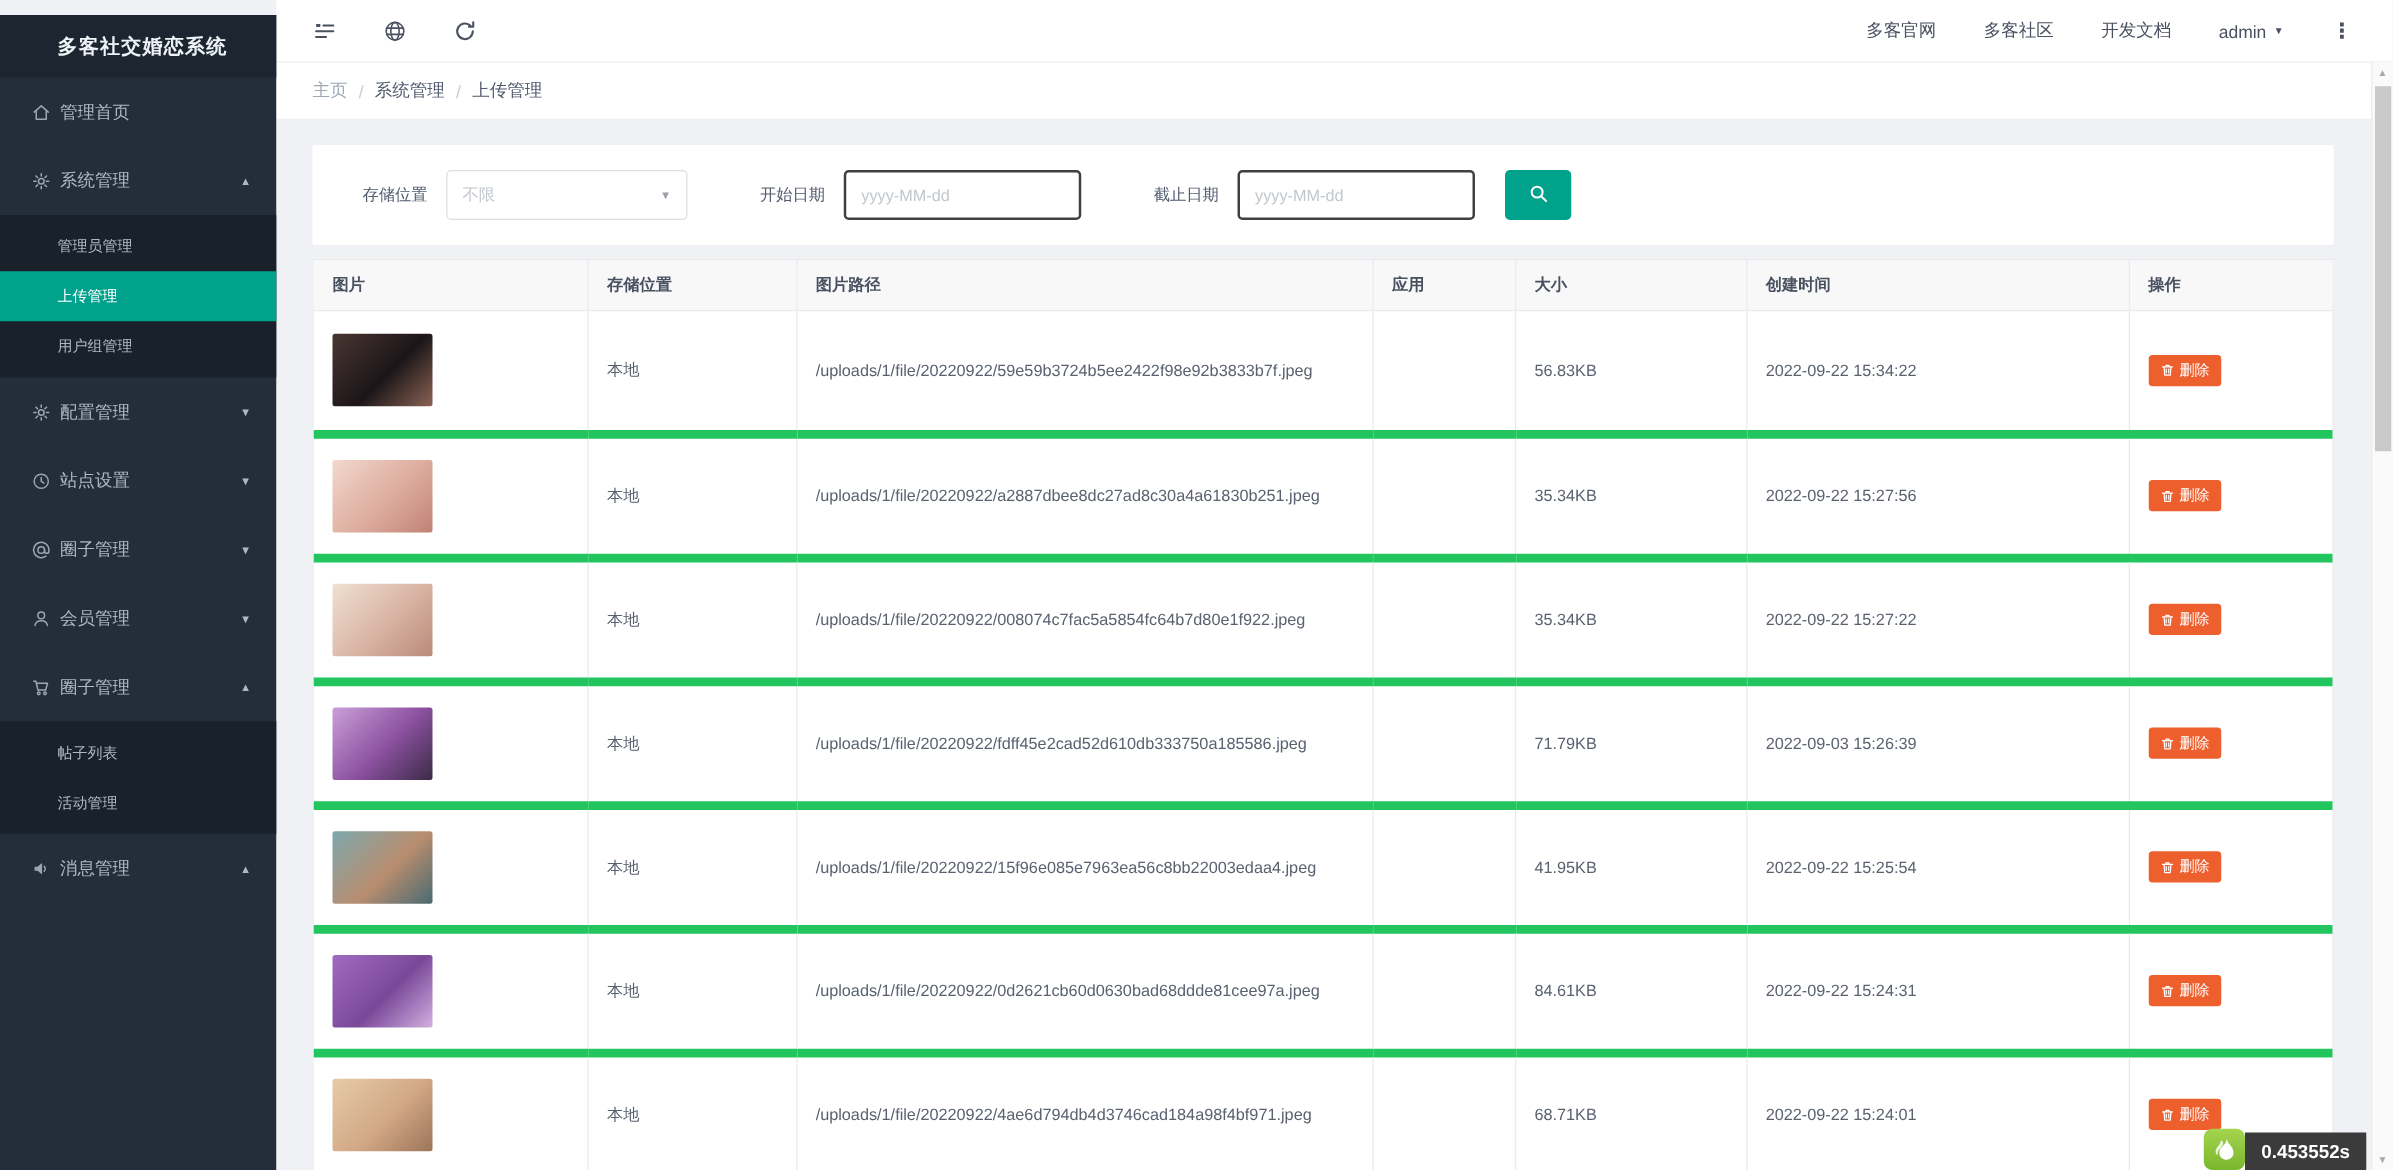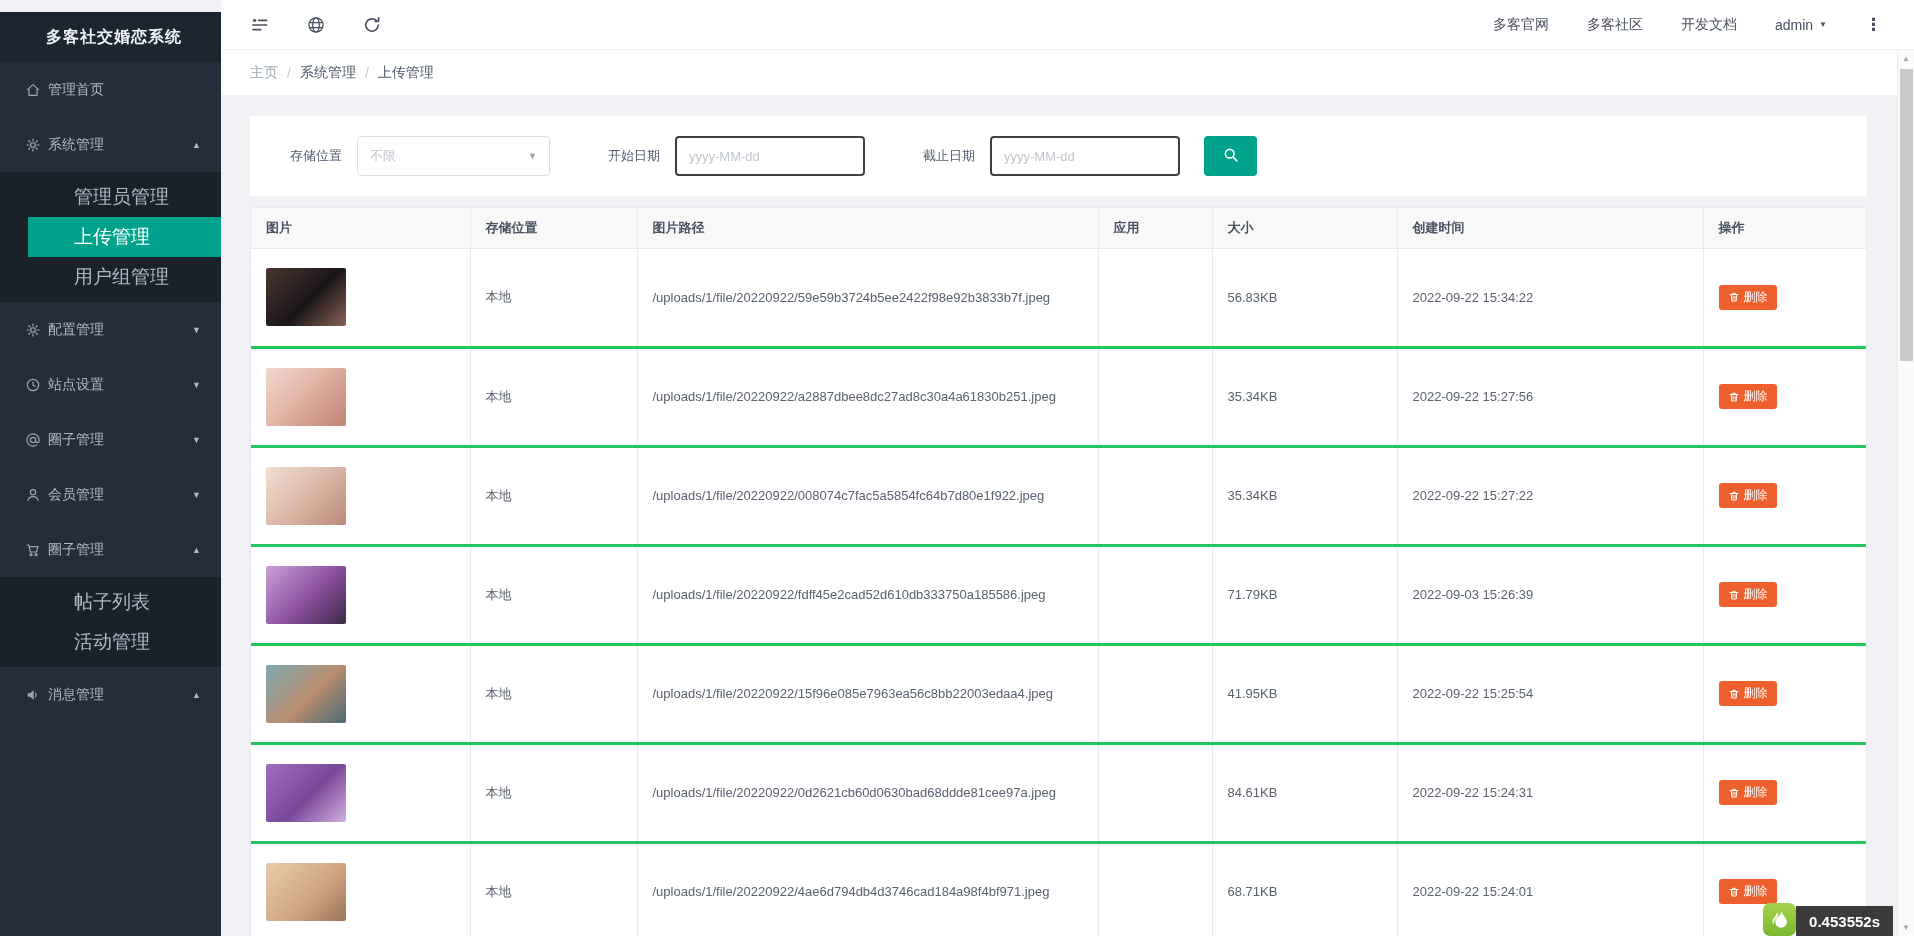--- a/index.html
+++ b/index.html
@@ -14,22 +14,22 @@
   .sidebar { position: absolute; left: 0; top: 12px; width: 221px; height: 936px; background: #242e3b; z-index: 6; }
   .logo { height: 50px; display: flex; align-items: center; padding-left: 46px; background: #1d2630;
           color: #eef3f8; font-size: 16px; font-weight: bold; white-space: nowrap; letter-spacing: 1px; }
   .menu-item { position: relative; height: 55px; display: flex; align-items: center; padding-left: 25px;
                color: #aeb9c4; font-size: 14px; cursor: pointer; }
   .mi-icon { width: 16px; height: 16px; margin-right: 7px; display: inline-flex; color: #9aa7b3; }
   .mi-icon svg { width: 16px; height: 16px; }
   .mi-label { white-space: nowrap; }
   .mi-arrow { position: absolute; right: 20px; font-size: 9px; color: #aeb9c4; }
   .submenu { background: #19212b; padding: 5px 0; }
-  .submenu-item { height: 40px; line-height: 40px; padding-left: 46px; color: #aeb9c4; font-size: 19px;
-                  cursor: pointer; white-space: nowrap; margin-left: 28px; }
+  .submenu-item { height: 40px; line-height: 40px; padding-left: 46px; color: #aeb9c4; font-size: 12px;
+                  cursor: pointer; white-space: nowrap; }
   .submenu-item.active { background: #00a28c; color: #ffffff; }
   
   .main { position: absolute; left: 221px; top: 0; right: 0; height: 936px; }
   .topbar { height: 50px; background: #fff; display: flex; align-items: center;
             padding: 0 24px 0 29px; border-bottom: 1px solid #f0f0f0; position: relative; z-index: 3; }
   .topbar-icons { display: flex; gap: 36px; color: #495060; }
   .tb-icon { width: 20px; height: 20px; display: inline-flex; cursor: pointer; }
   .tb-icon svg { width: 20px; height: 20px; }
   .topbar-right { margin-left: auto; display: flex; align-items: center; gap: 38px; font-size: 14px; color: #495060; }
   .tb-link { cursor: pointer; white-space: nowrap; }
@@ -55,21 +55,21 @@
   .f-input::placeholder { color: #c2c7ce; }
   .search-btn { width: 53px; height: 40px; margin-left: 24px; background: #00a28c; border: none; border-radius: 4px;
                 display: inline-flex; align-items: center; justify-content: center; cursor: pointer; }
   .search-btn svg { width: 19px; height: 19px; }
   
   .table-card { background: #fff; border: 1px solid #e8eaec; border-bottom: none; }
   table { width: 100%; border-collapse: collapse; table-layout: fixed; }
   th { height: 40px; background: #f8f8f9; text-align: left; padding-left: 15px; font-size: 13px;
        font-weight: 600; color: #495060; border-bottom: 1px solid #e8eaec; border-right: 1px solid #e8eaec; }
   th:last-child { border-right: none; }
-  td { height: 99px; border-bottom: 3px solid #22c55e; border-right: 1px solid #e8eaec; padding-left: 15px;
+  td { height: 99px; border-bottom: 7px solid #22c55e; border-right: 1px solid #e8eaec; padding-left: 15px;
        font-size: 13px; color: #5a6270; overflow: hidden; white-space: nowrap; }
   td:last-child { border-right: none; }
   .thumb { width: 80px; height: 58px; border-radius: 2px; cursor: pointer; }
   .del-btn { display: inline-flex; align-items: center; gap: 4px; background: #ee5f2e; color: #fff; border: none;
              border-radius: 3px; padding: 4px 9px; font-size: 12px; cursor: pointer; }
   .del-icon { display: inline-flex; }
   .del-icon svg { width: 12px; height: 12px; }
   
   .scrollbar { position: absolute; right: 0; top: 50px; bottom: 0; width: 17px; background: #fafafa;
                border-left: 1px solid #ececec; z-index: 5; }

